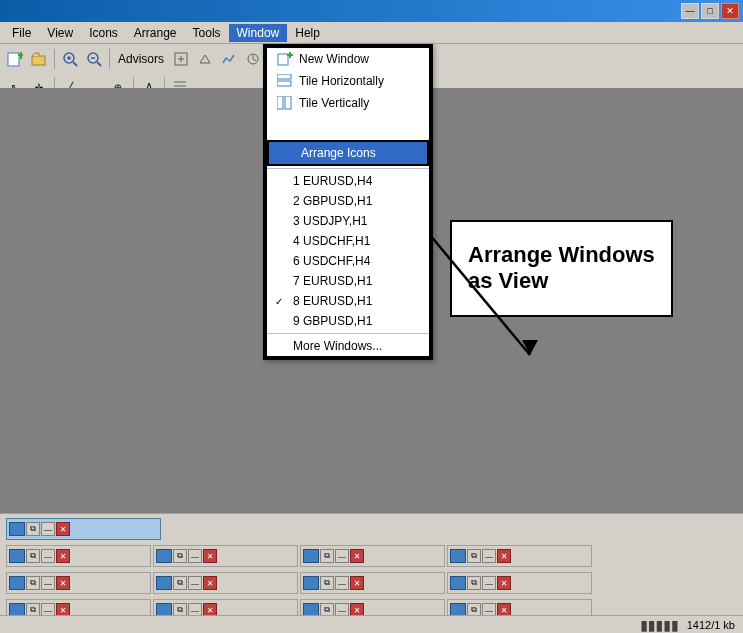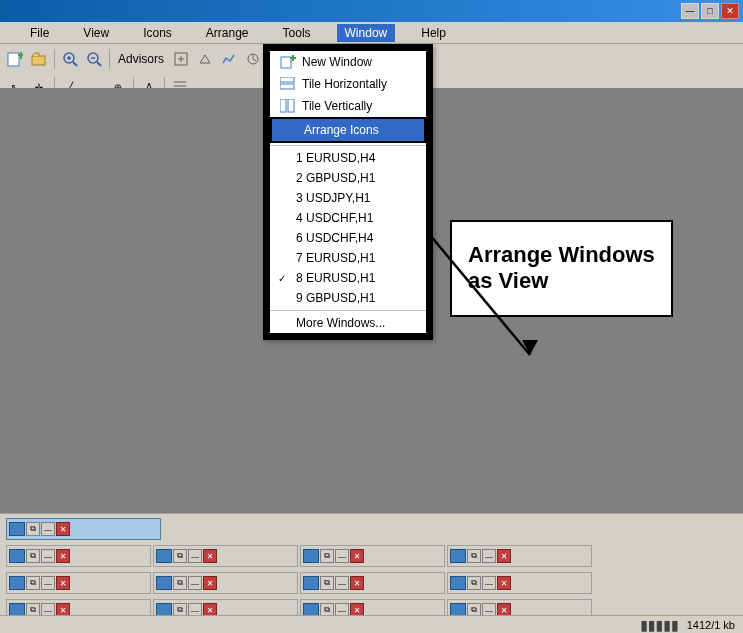--- a/index.html
+++ b/index.html
@@ -53,21 +53,20 @@
       display: flex;
       align-items: center;
       border-bottom: 1px solid #a0a0a0;
       padding: 0 4px;
     }
     .menu-item {
       padding: 2px 8px;
       cursor: pointer;
       font-size: 12px;
       color: #000;
-      margin-left: 18px;
     }
     .menu-item.active { background: #316ac5; color: white; }
 
     
     .toolbar-area {
       background: #d4d0c8;
       border-bottom: 1px solid #a0a0a0;
       padding: 2px 4px;
       display: flex;
       flex-direction: column;
@@ -119,38 +118,39 @@
       right: 0;
       bottom: 120px;
     }
 
     
     .dropdown-menu {
       position: absolute;
       top: 44px;
       left: 263px;
       background: white;
-      border: 7px solid #000000;
+      border: 4px solid #000000;
       box-shadow: 2px 2px 5px rgba(0,0,0,0.3);
       z-index: 100;
       min-width: 170px;
     }
     .dropdown-item {
       display: flex;
       align-items: center;
       padding: 3px 12px 3px 8px;
       cursor: pointer;
       font-size: 12px;
       color: #000;
       white-space: nowrap;
     }
     .dropdown-item.highlighted {
       background: #316ac5;
       color: white;
       border: 2px solid #000;
+      margin-top: 26px;
     }
     .dropdown-item .item-icon {
       width: 20px;
       height: 16px;
       margin-right: 4px;
       display: flex;
       align-items: center;
       justify-content: center;
       font-size: 10px;
     }

